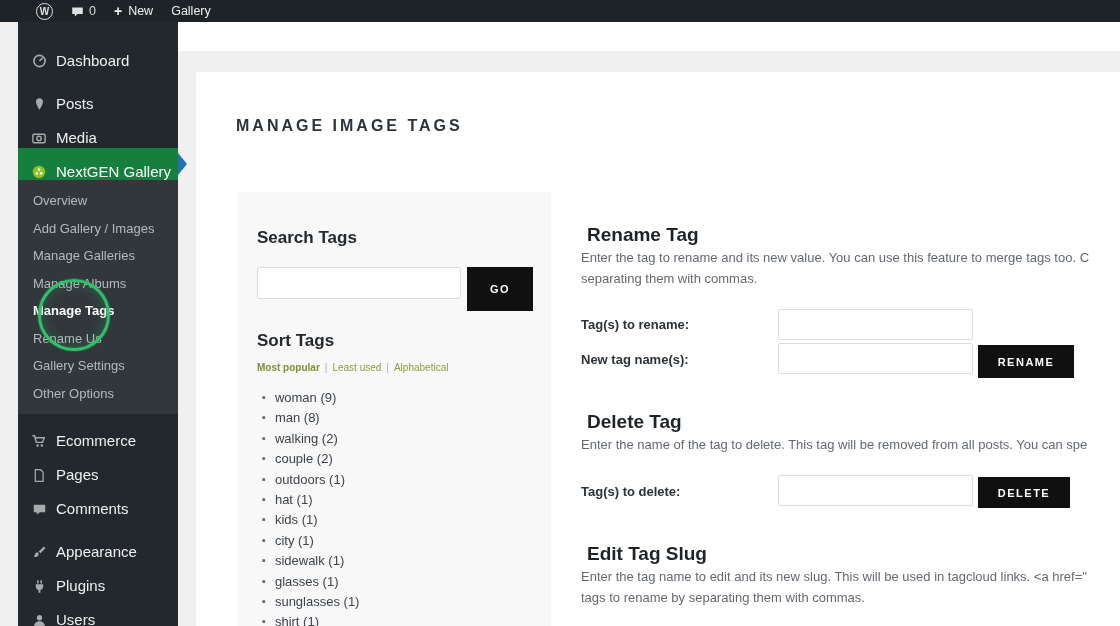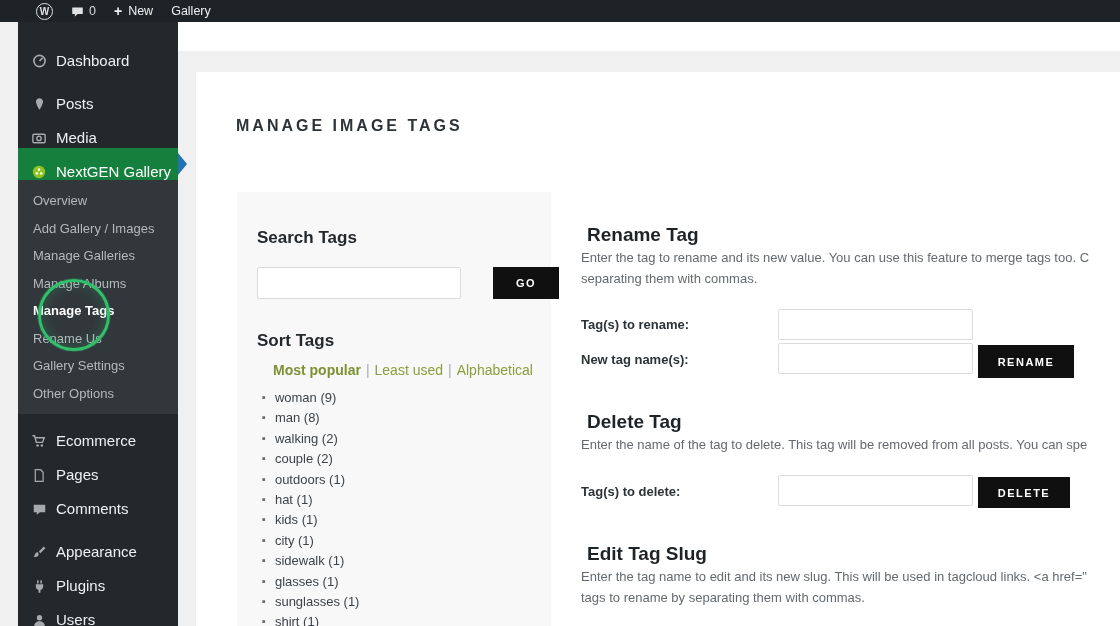--- a/index.html
+++ b/index.html
@@ -68,22 +68,22 @@
   #search-input{
     width:190px;height:30px;border:1px solid #dcdcde;background:#fff;border-radius:2px;
     box-sizing:content-box;padding:0 6px;font-size:13px;color:#2c3338;
   }
   .black-btn{
     background:#101010;color:#fff;border:none;cursor:pointer;
     font-size:11px;font-weight:bold;letter-spacing:1.5px;
     font-family:"Liberation Sans", sans-serif;
     display:flex;align-items:center;justify-content:center;
   }
-  #go-btn{width:66px;height:32px;margin-left:26px;}
-  #sort-links{position:absolute;left:36px;top:170px;font-size:14px;color:#8a9e3c;white-space:nowrap;}
+  #go-btn{width:66px;height:44px;}
+  #sort-links{position:absolute;left:20px;top:170px;font-size:10px;color:#8a9e3c;white-space:nowrap;}
   #sort-links a{color:#8a9e3c;text-decoration:none;cursor:pointer;}
   #sort-links a.current{font-weight:bold;color:#7d9132;}
   #sort-links .sep{color:#a7aaad;margin:0 5px;}
   #tag-list{position:absolute;left:20px;top:196px;list-style:none;margin:0;padding:0;}
   #tag-list li{line-height:20.4px;font-size:13px;color:#3c434a;padding-left:5px;cursor:pointer;white-space:nowrap;}
   #tag-list li::before{content:"▪";color:#646970;font-size:11px;margin-right:9px;position:relative;top:-1px;}
   
   .section-h{position:absolute;left:385px;margin:6px;font-size:19px;font-weight:600;color:#1d2327;}
   .desc{position:absolute;left:385px;margin:0;font-size:13px;color:#646970;white-space:nowrap;line-height:16px;}
   .flabel{position:absolute;left:385px;font-size:13px;font-weight:600;color:#2c3338;white-space:nowrap;}

